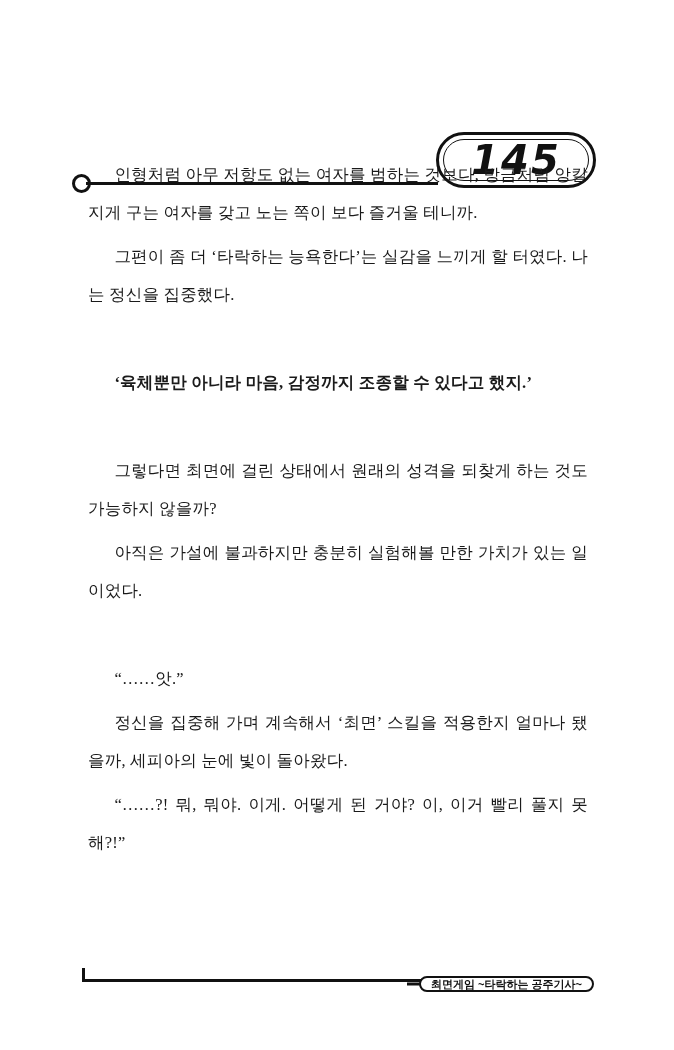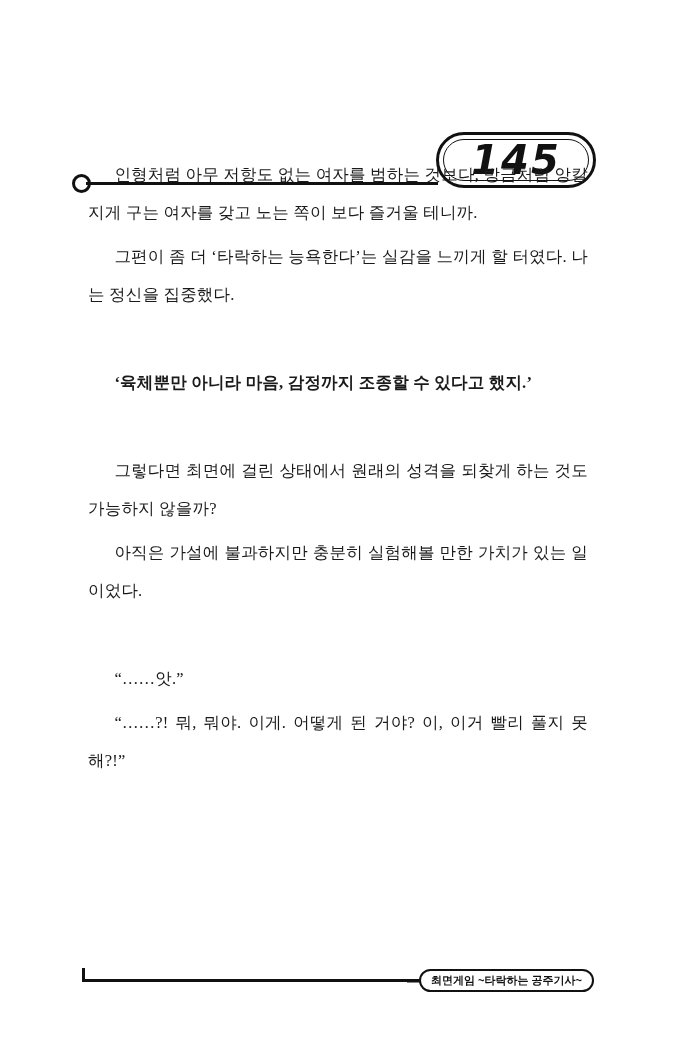--- a/index.html
+++ b/index.html
@@ -122,21 +122,21 @@
     bottom: 0;
     width: 3px;
     height: 14px;
     background: #111;
   }
   .footer-tag {
     position: absolute;
     right: 80px;
     bottom: 58px;
     min-width: 162px;
-    height: 23px;
+    height: 16px;
     border: 2px solid #111;
     border-radius: 12px;
     background: #fff;
     display: flex;
     align-items: center;
     justify-content: flex-end;
     box-sizing: border-box;
     padding: 0 10px;
   }
   .footer-tag-text {
@@ -173,20 +173,21 @@
   <div class="content">
     <p class="indent">인형처럼 아무 저항도 없는 여자를 범하는 것보다, 방금처럼 앙칼지게 구는 여자를 갖고 노는 쪽이 보다 즐거울 테니까.</p>
     <p class="indent">그편이 좀 더 ‘타락하는 능욕한다’는 실감을 느끼게 할 터였다. 나는 정신을 집중했다.</p>
     <div class="gap"></div>
     <p class="indent bold">‘육체뿐만 아니라 마음, 감정까지 조종할 수 있다고 했지.’</p>
     <div class="gap"></div>
     <p class="indent">그렇다면 최면에 걸린 상태에서 원래의 성격을 되찾게 하는 것도 가능하지 않을까?</p>
     <p class="indent">아직은 가설에 불과하지만 충분히 실험해볼 만한 가치가 있는 일이었다.</p>
     <div class="gap"></div>
     <p class="indent">“……앗.”</p>
+    <p class="indent">정신을 집중해 가며 계속해서 ‘최면’ 스킬을 적용한지 얼마나 됐을까, 세피아의 눈에 빛이 돌아왔다.</p>
     <p class="indent">“……?! 뭐, 뭐야. 이게. 어떻게 된 거야? 이, 이거 빨리 풀지 못해?!”</p>
     <div class="gap"></div>
   </div>
 
   <div class="footer-rule"></div>
   <div class="footer-tag">
     <span class="footer-tag-text">최면게임 ~타락하는 공주기사~</span>
   </div>
 
 </div>

